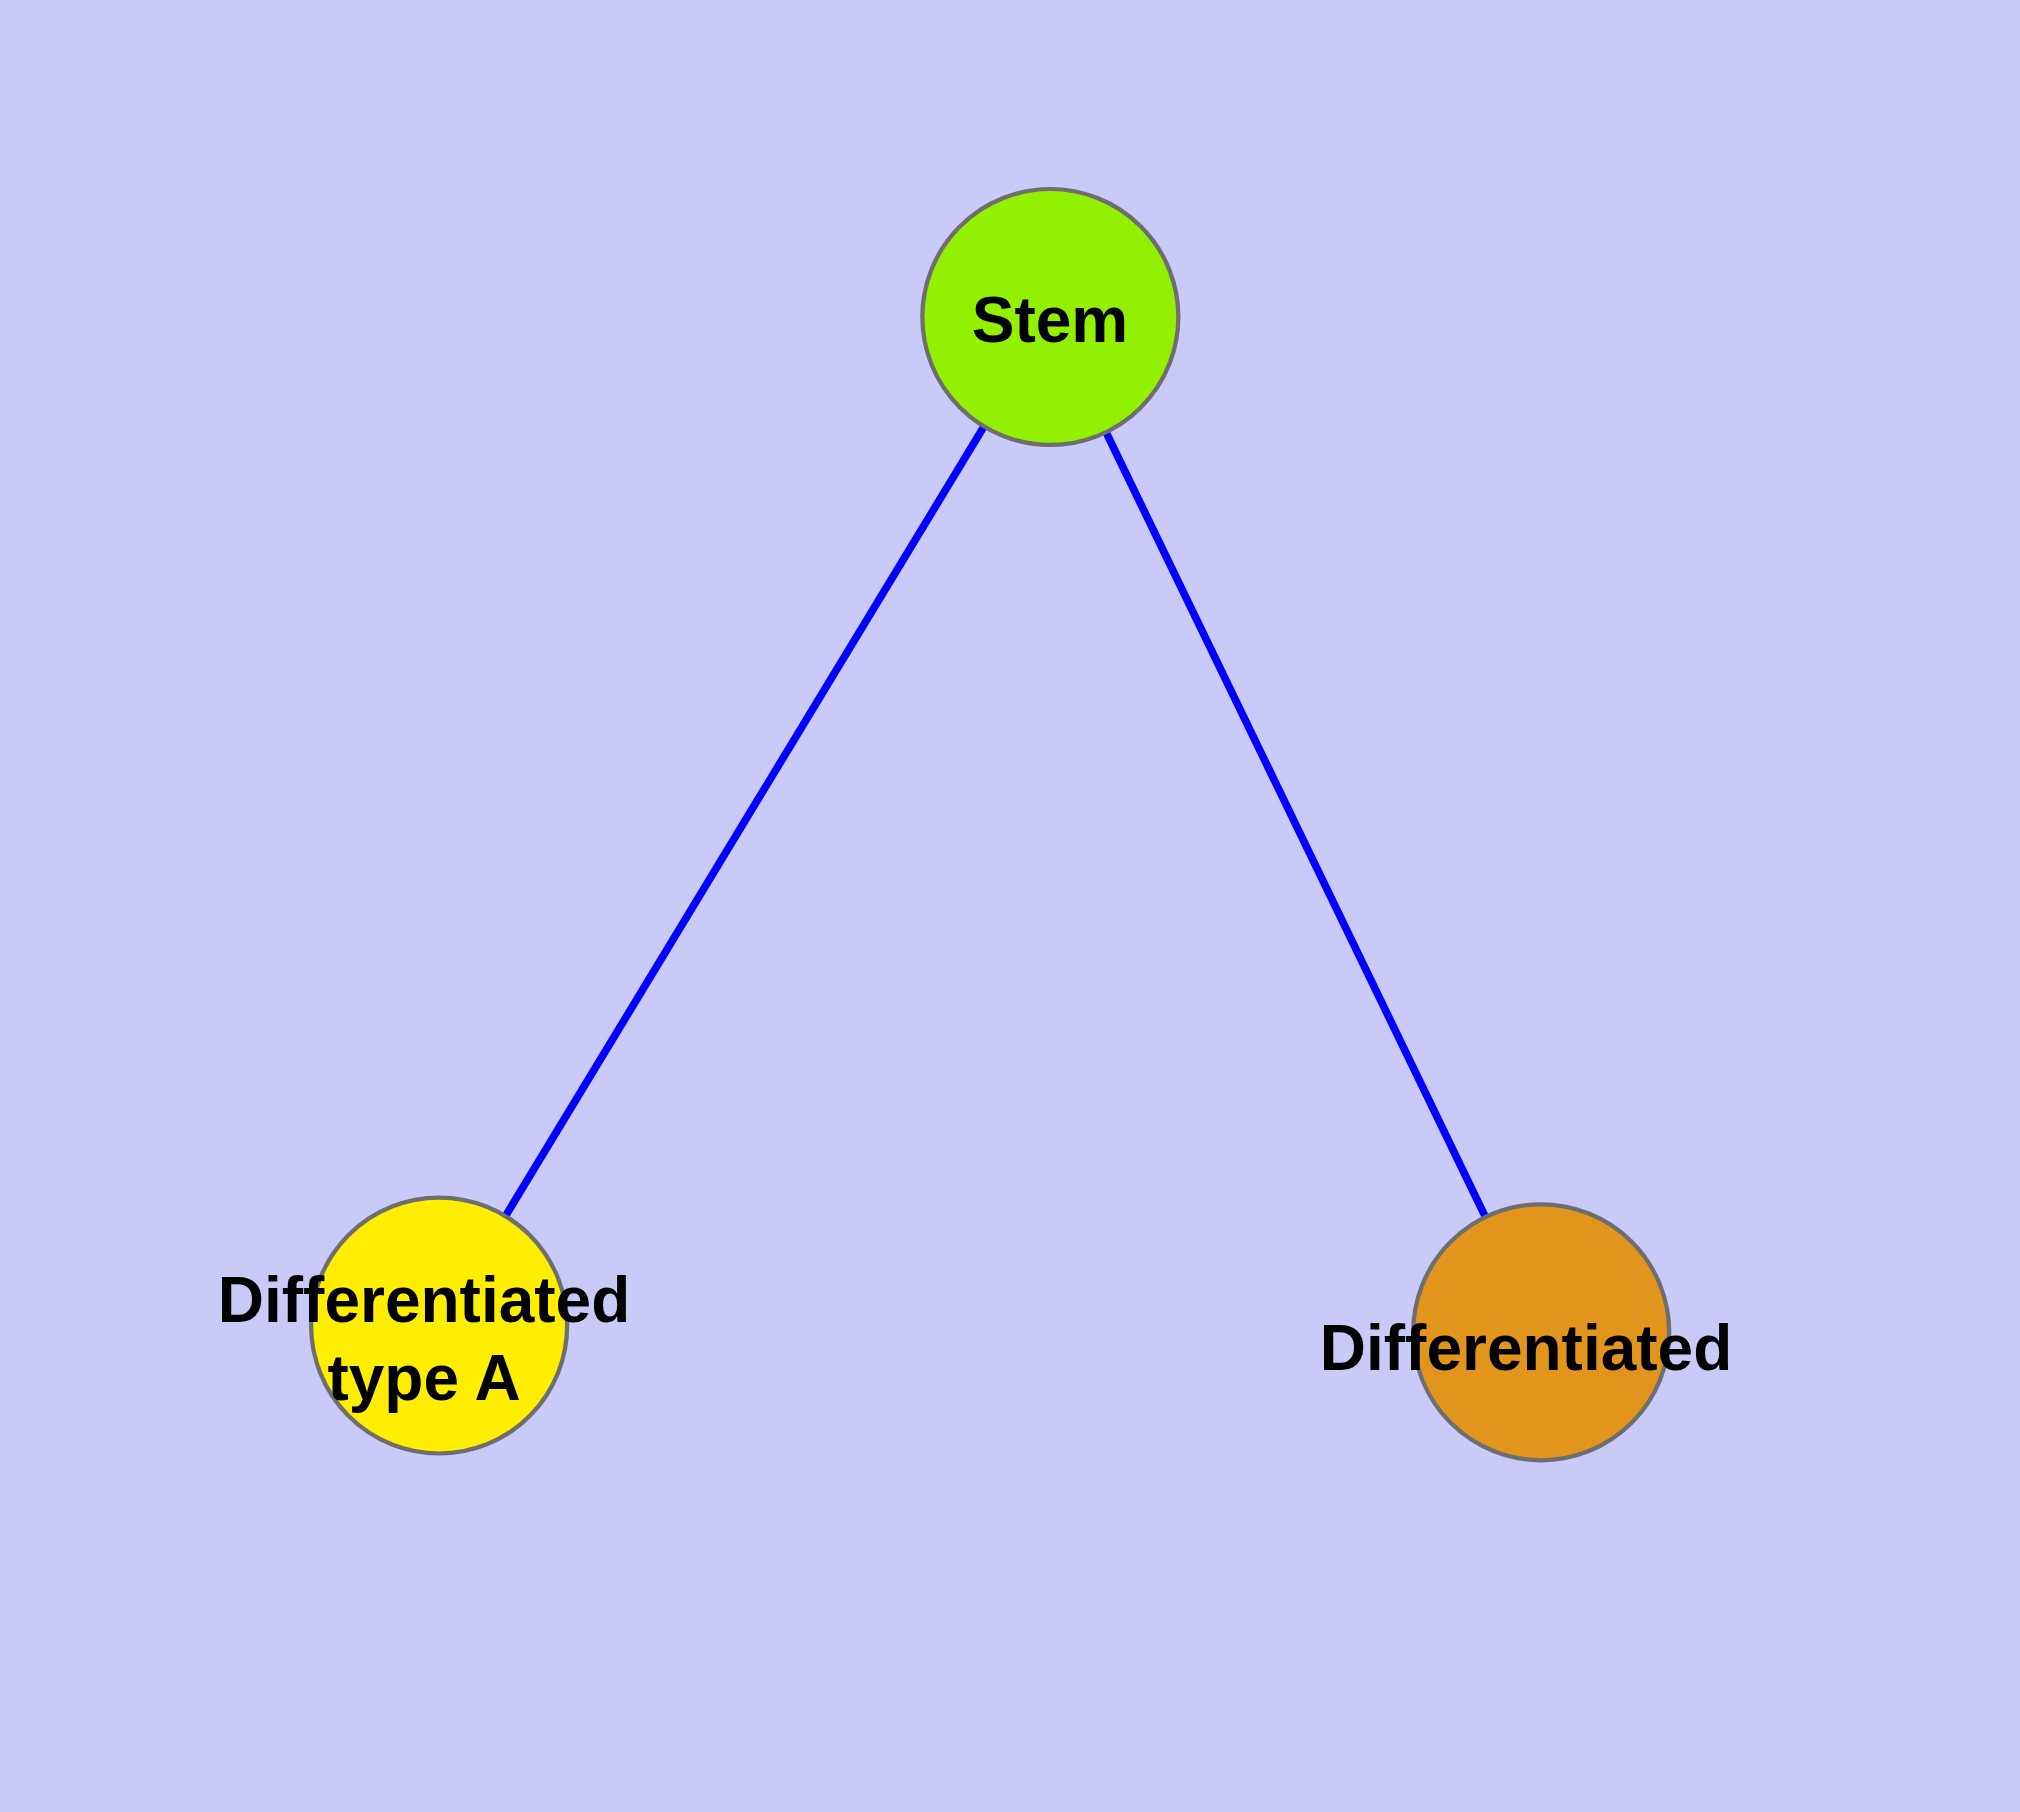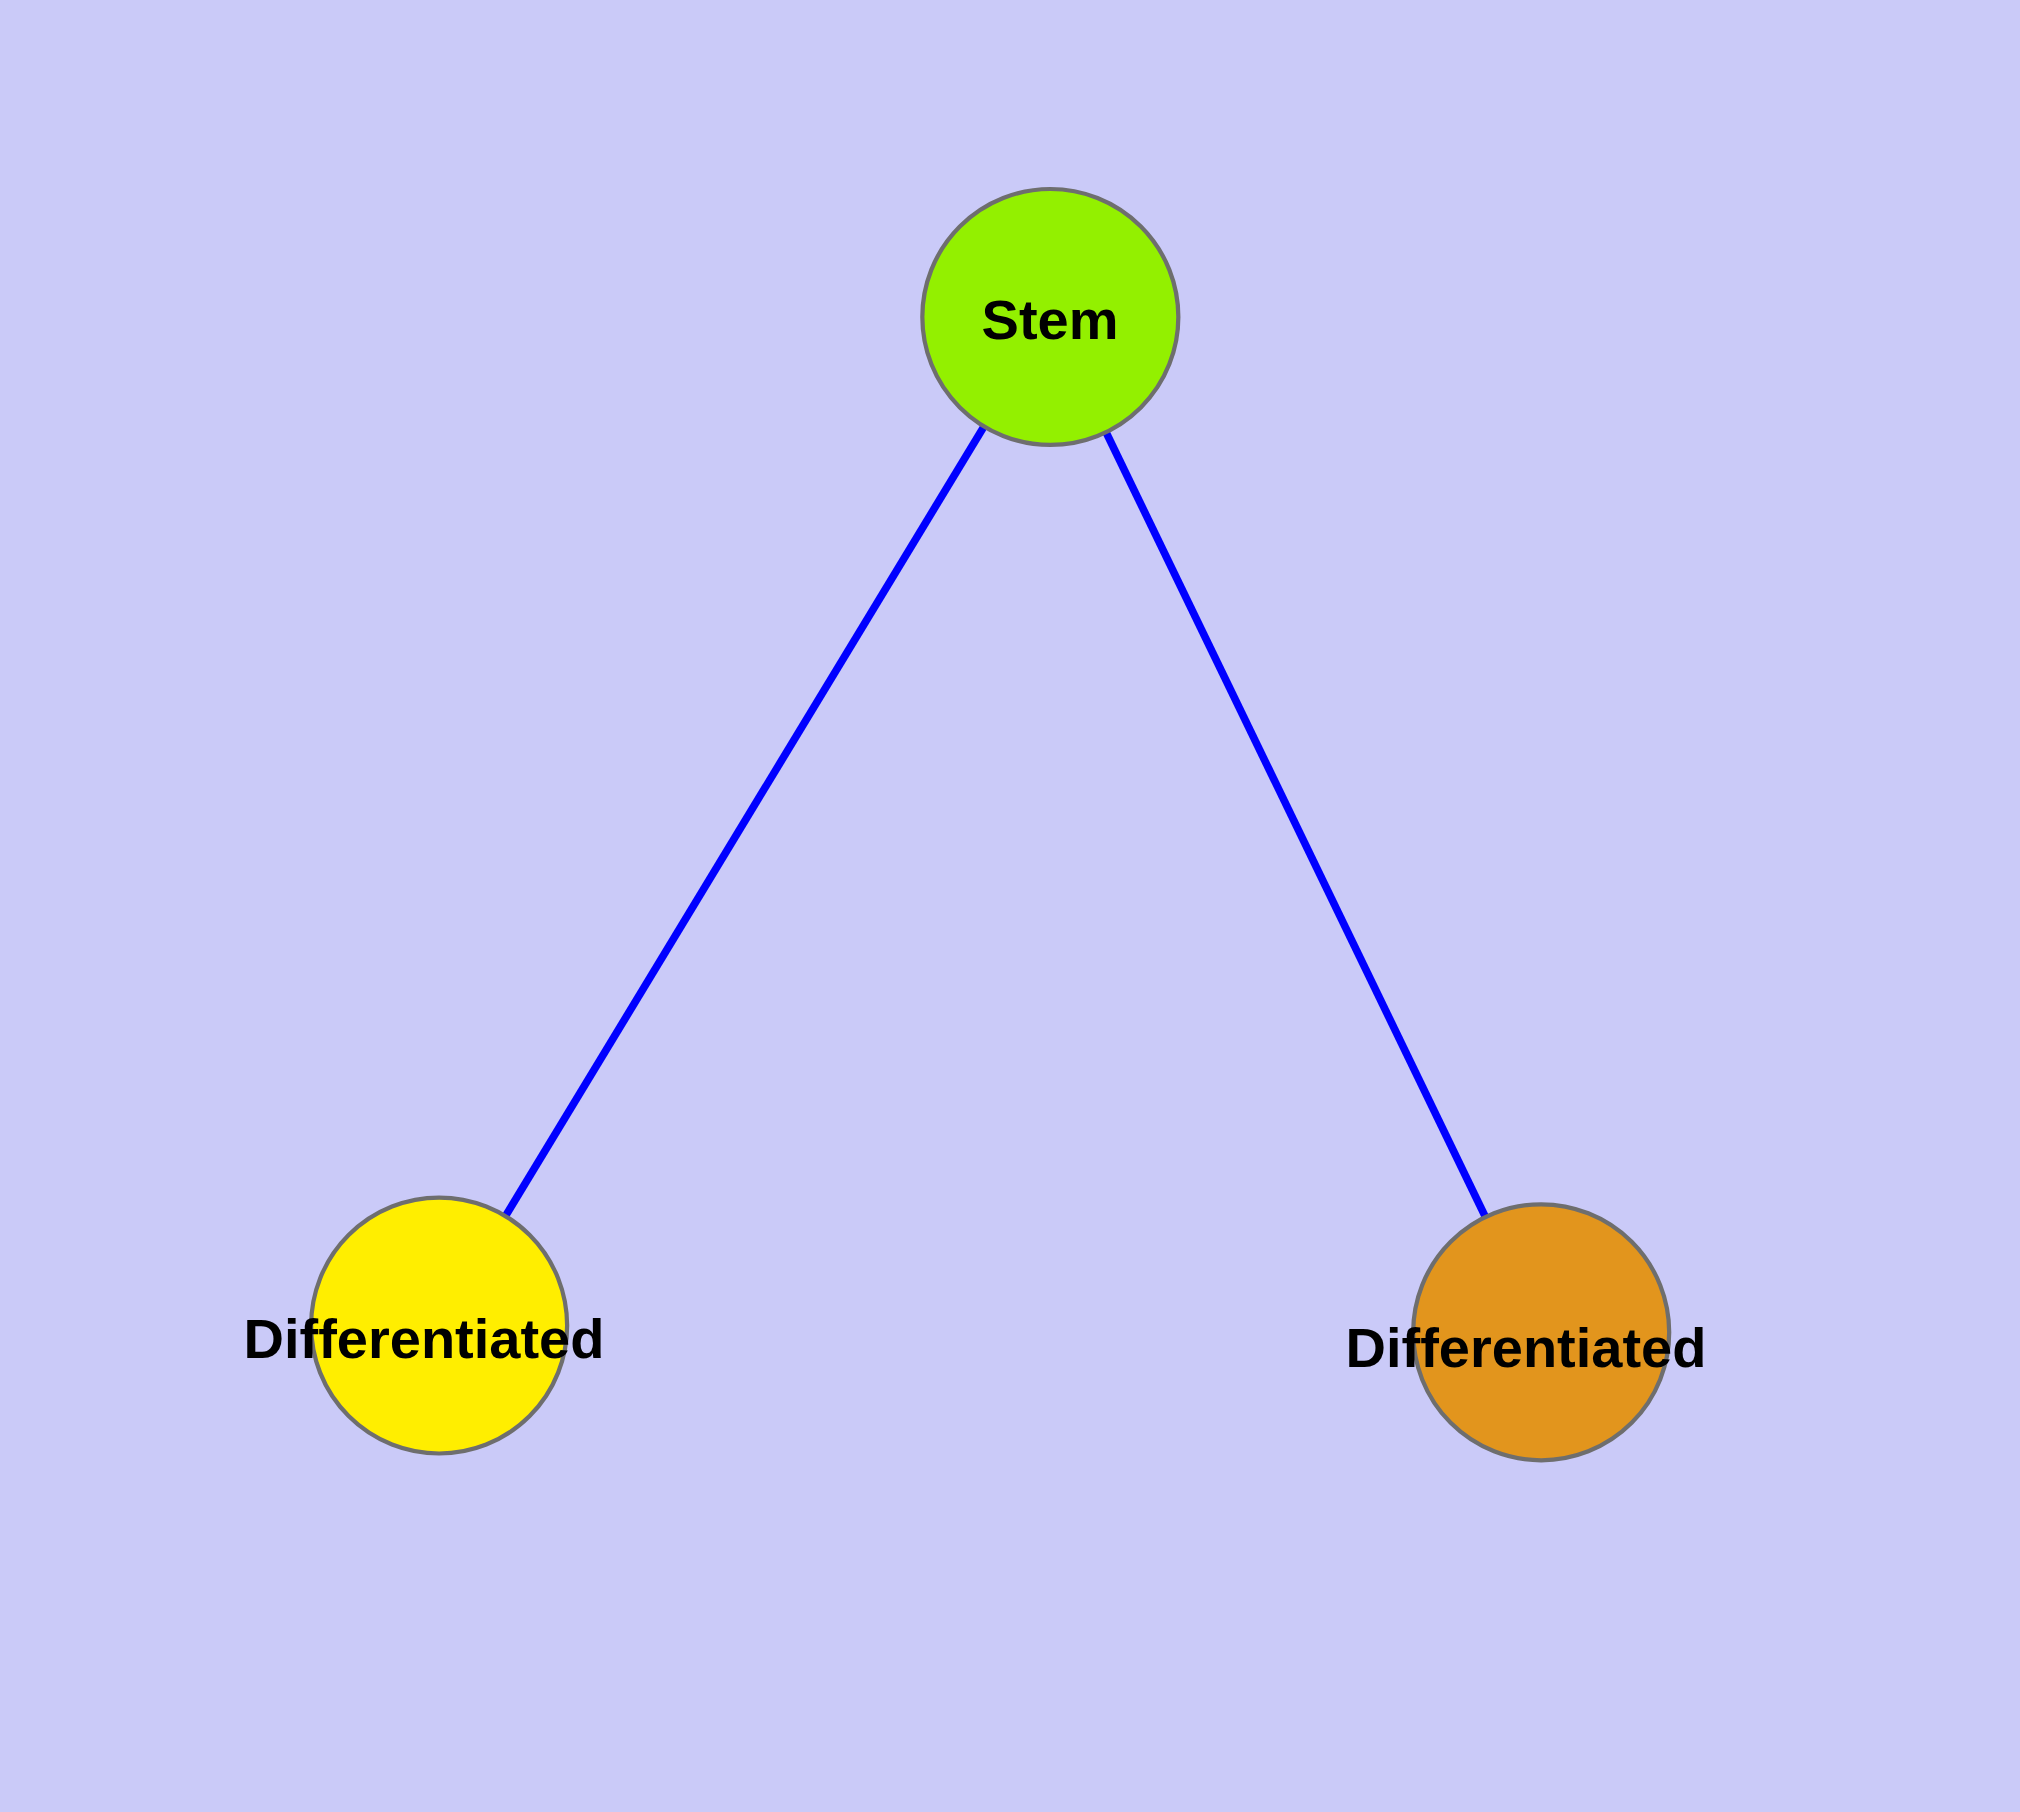--- a/index.html
+++ b/index.html
@@ -23,21 +23,21 @@
   }
   circle.node {
     stroke-width: 5px;
   }
   .node-label {
     position: absolute;
     transform: translate(-50%, -50%);
     text-align: center;
     font-family: "Liberation Sans", sans-serif;
     font-weight: bold;
-    font-size: 56px;
+    font-size: 64px;
     line-height: 1.22;
     color: #000000;
     white-space: nowrap;
     pointer-events: none;
   }
   .label-line {
     display: block;
   }
 </style>
 </head>
@@ -56,19 +56,20 @@
 
     <circle class="node" cx="1818" cy="1572" r="151" fill="#E2951D" stroke="#6E6E6E"></circle>
   </svg>
 
   <div class="node-label" style="left: 1050px; top: 320px;">
     <span class="label-line">Stem</span>
   </div>
 
   <div class="node-label" style="left: 424px; top: 1339px;">
     <span class="label-line">Differentiated</span>
+    <span class="label-line">type A</span>
   </div>
 
   <div class="node-label" style="left: 1526px; top: 1348px;">
     <span class="label-line">Differentiated</span>
   </div>
 </div>
 
 
 </body></html>

